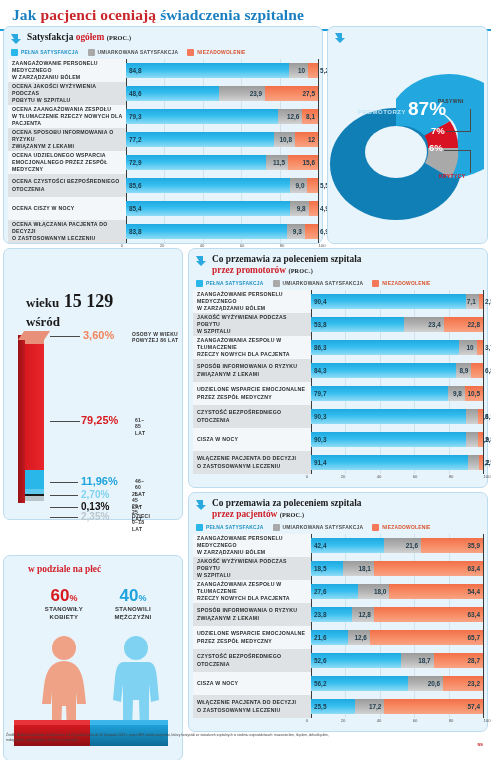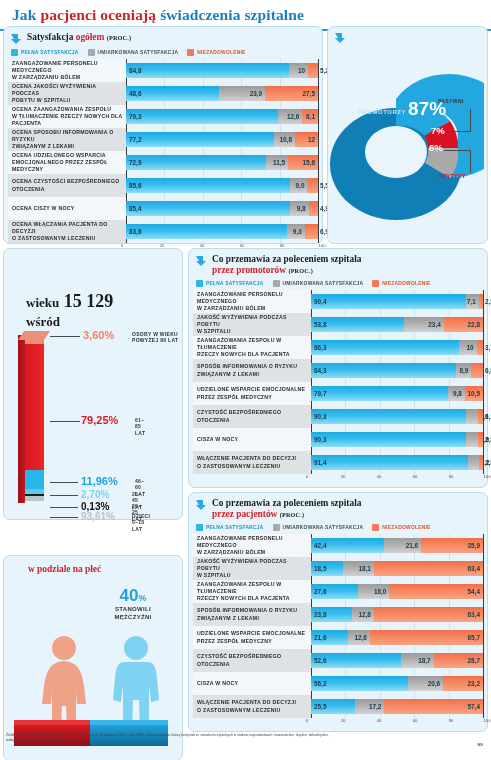--- a/index.html
+++ b/index.html
@@ -446,28 +446,35 @@
     </div>
 
     <div style="position:absolute; left:46px; top:252px;">
       <div class="lead" style="left:0; top:6px; width:28px;"></div>
       <span class="agepct" style="position:absolute; left:31px; top:0; color:#111; font-size:10px;">0,13%</span>
       <span class="agelbl" style="position:absolute; left:82px; top:2px;">20–25 LAT</span>
     </div>
 
     <div style="position:absolute; left:46px; top:262px;">
       <div class="lead" style="left:0; top:6px; width:28px;"></div>
-      <span class="agepct" style="position:absolute; left:31px; top:0; color:#b9c6cc; font-size:10px;">93,61%</span>
+      <span class="agepct" style="position:absolute; left:31px; top:0; color:#b9c6cc; font-size:10px;">2,35%</span>
       <span class="agelbl" style="position:absolute; left:82px; top:2px;">DZIECI 0–18 LAT</span>
     </div>
   </div>
 
   <div class="panel" style="left:3px; top:524px; width:180px; height:206px;margin-top:31px;">
     <div style="position:absolute; left:24px; top:8px; font-family:'Liberation Serif',serif; font-size:9.4px; font-weight:700; color:#d0202a;">w podziale na płeć</div>
 
+    <div style="position:absolute; left:30px; top:30px; text-align:center; width:60px;">
+      <span class="gpct" style="color:#d7191f;">60</span><span style="color:#d7191f; font-weight:700; font-size:9px;">%</span>
+      <div class="gtxt">
+        <span>STANOWIŁY</span><br>
+        <span>KOBIETY</span>
+      </div>
+    </div>
 
     <div style="position:absolute; left:98px; top:30px; text-align:center; width:62px;">
       <span class="gpct" style="color:#1fa3dd;">40</span><span style="color:#1fa3dd; font-weight:700; font-size:9px;">%</span>
       <div class="gtxt">
         <span>STANOWILI</span><br>
         <span>MĘŻCZYŹNI</span>
       </div>
     </div>
 
     <svg style="position:absolute; left:28px; top:78px;" width="64" height="100" viewBox="0 0 64 100">

